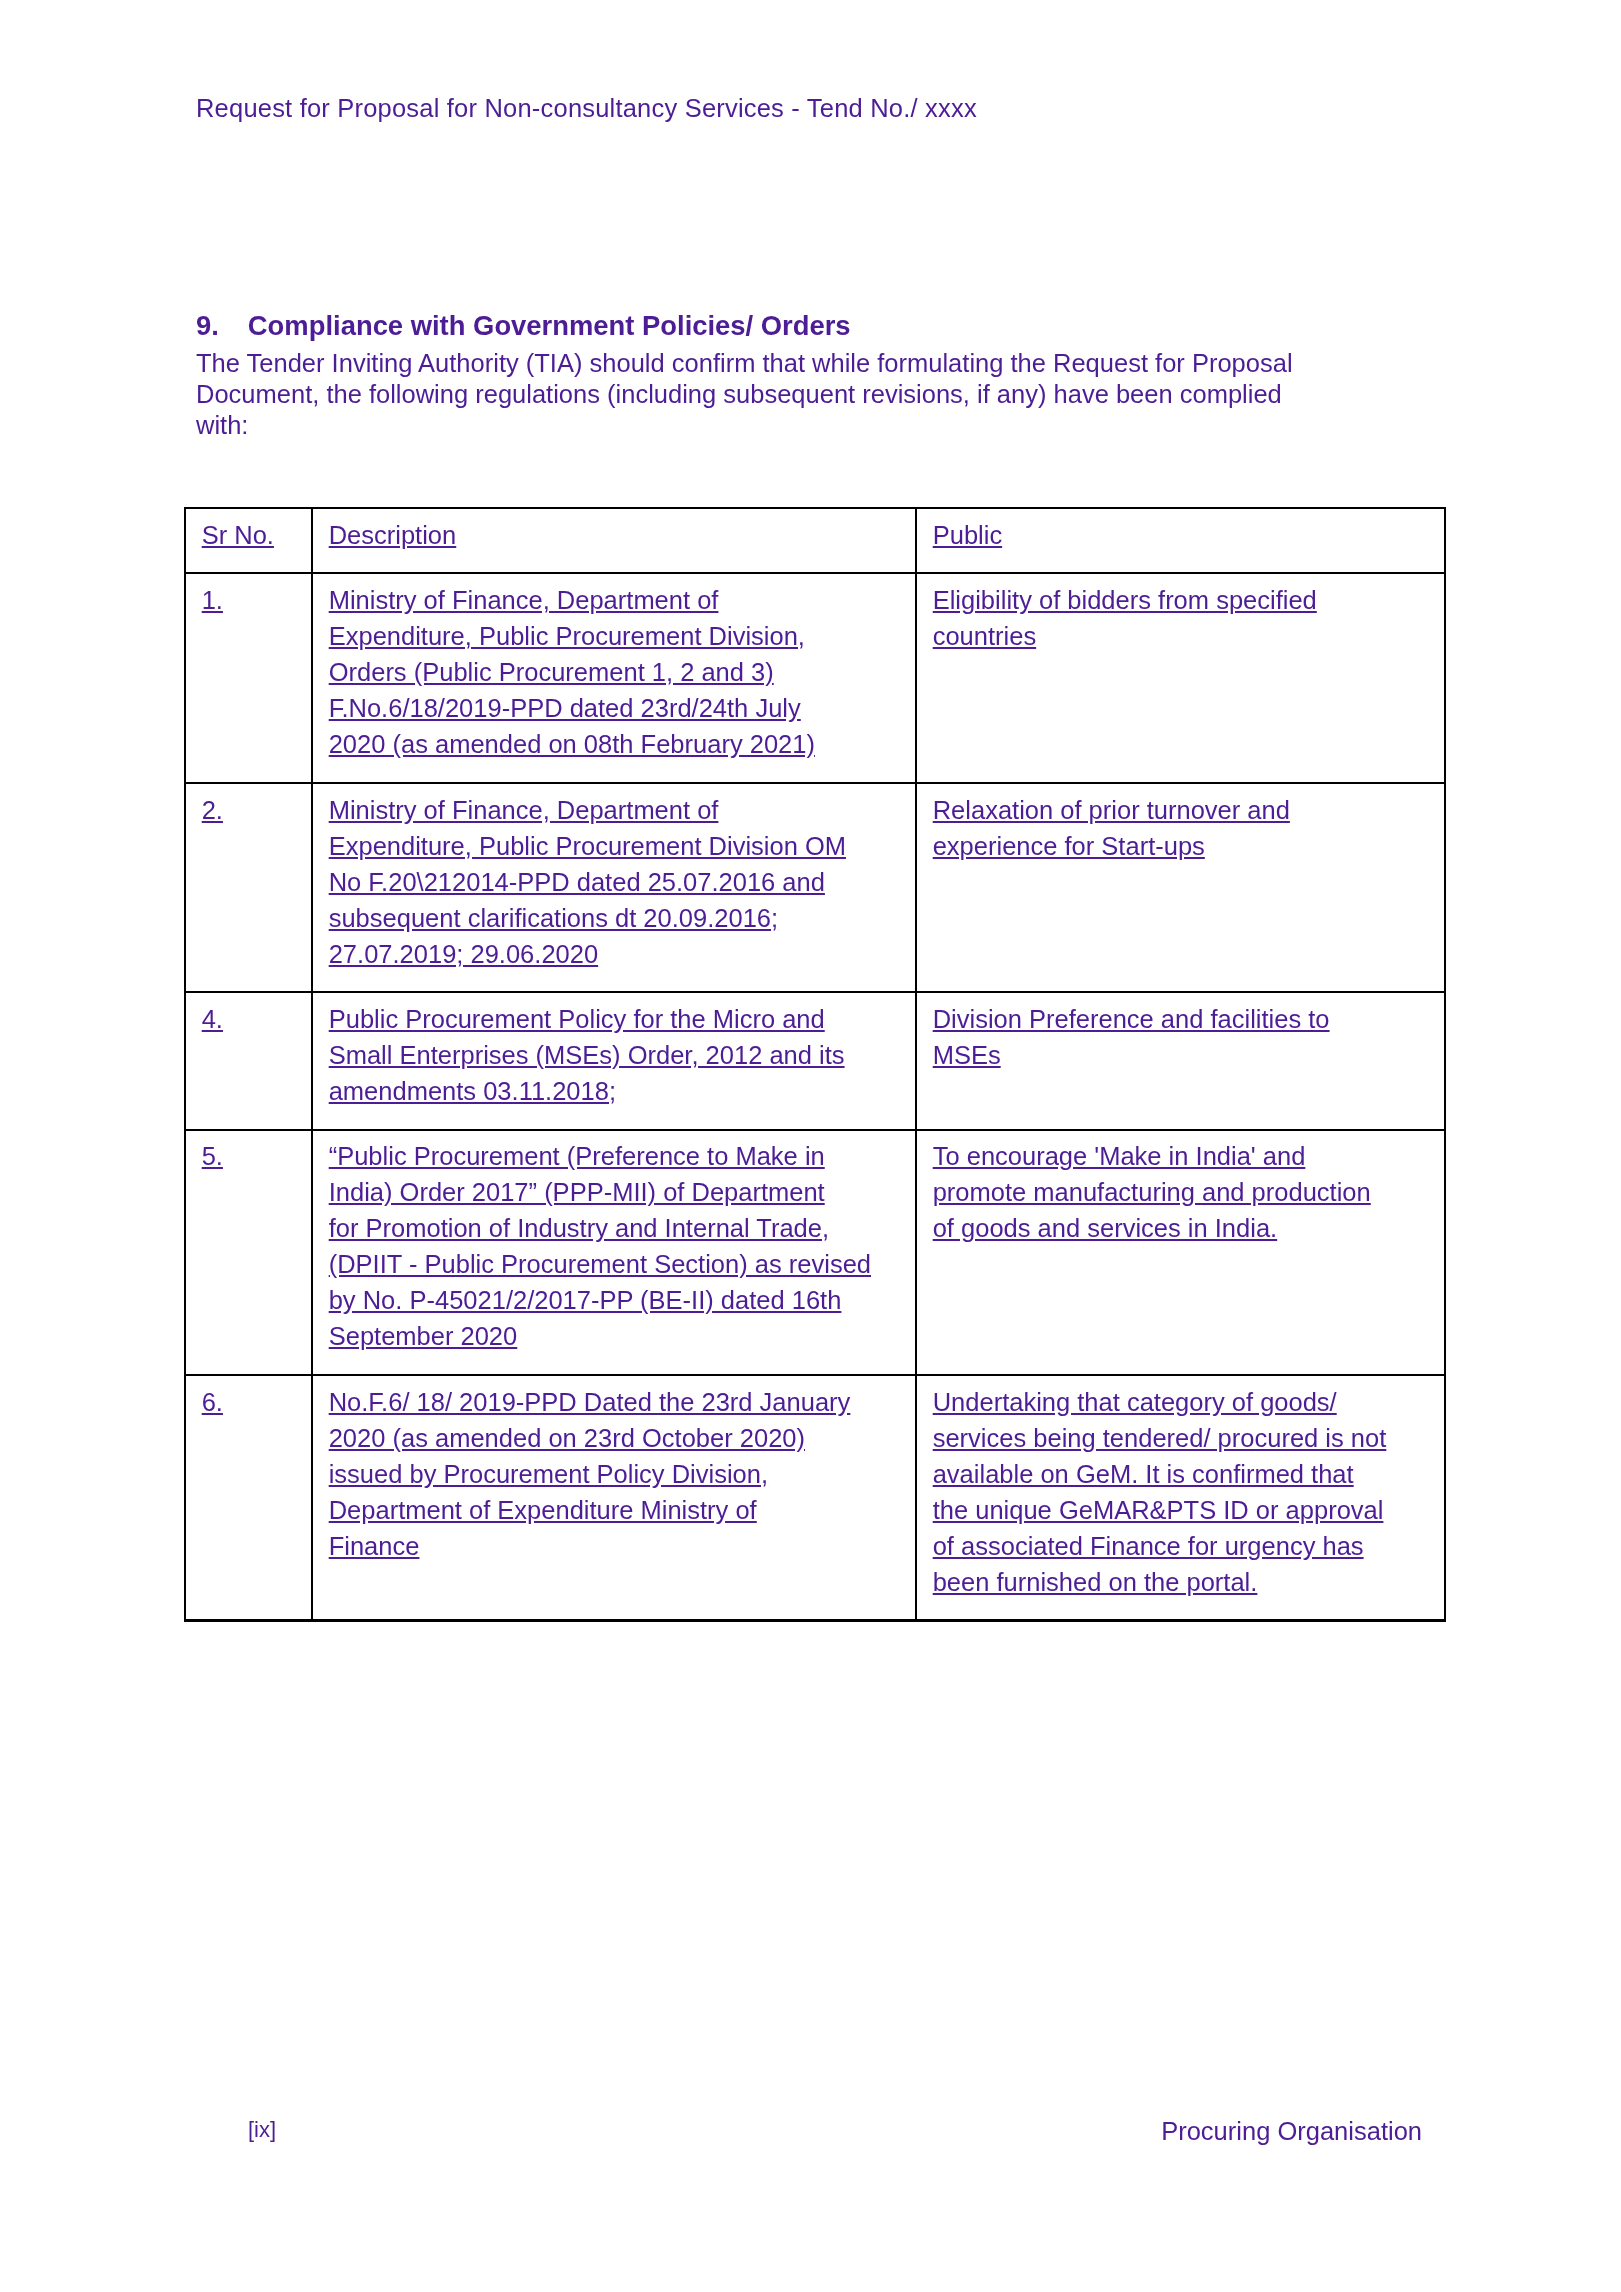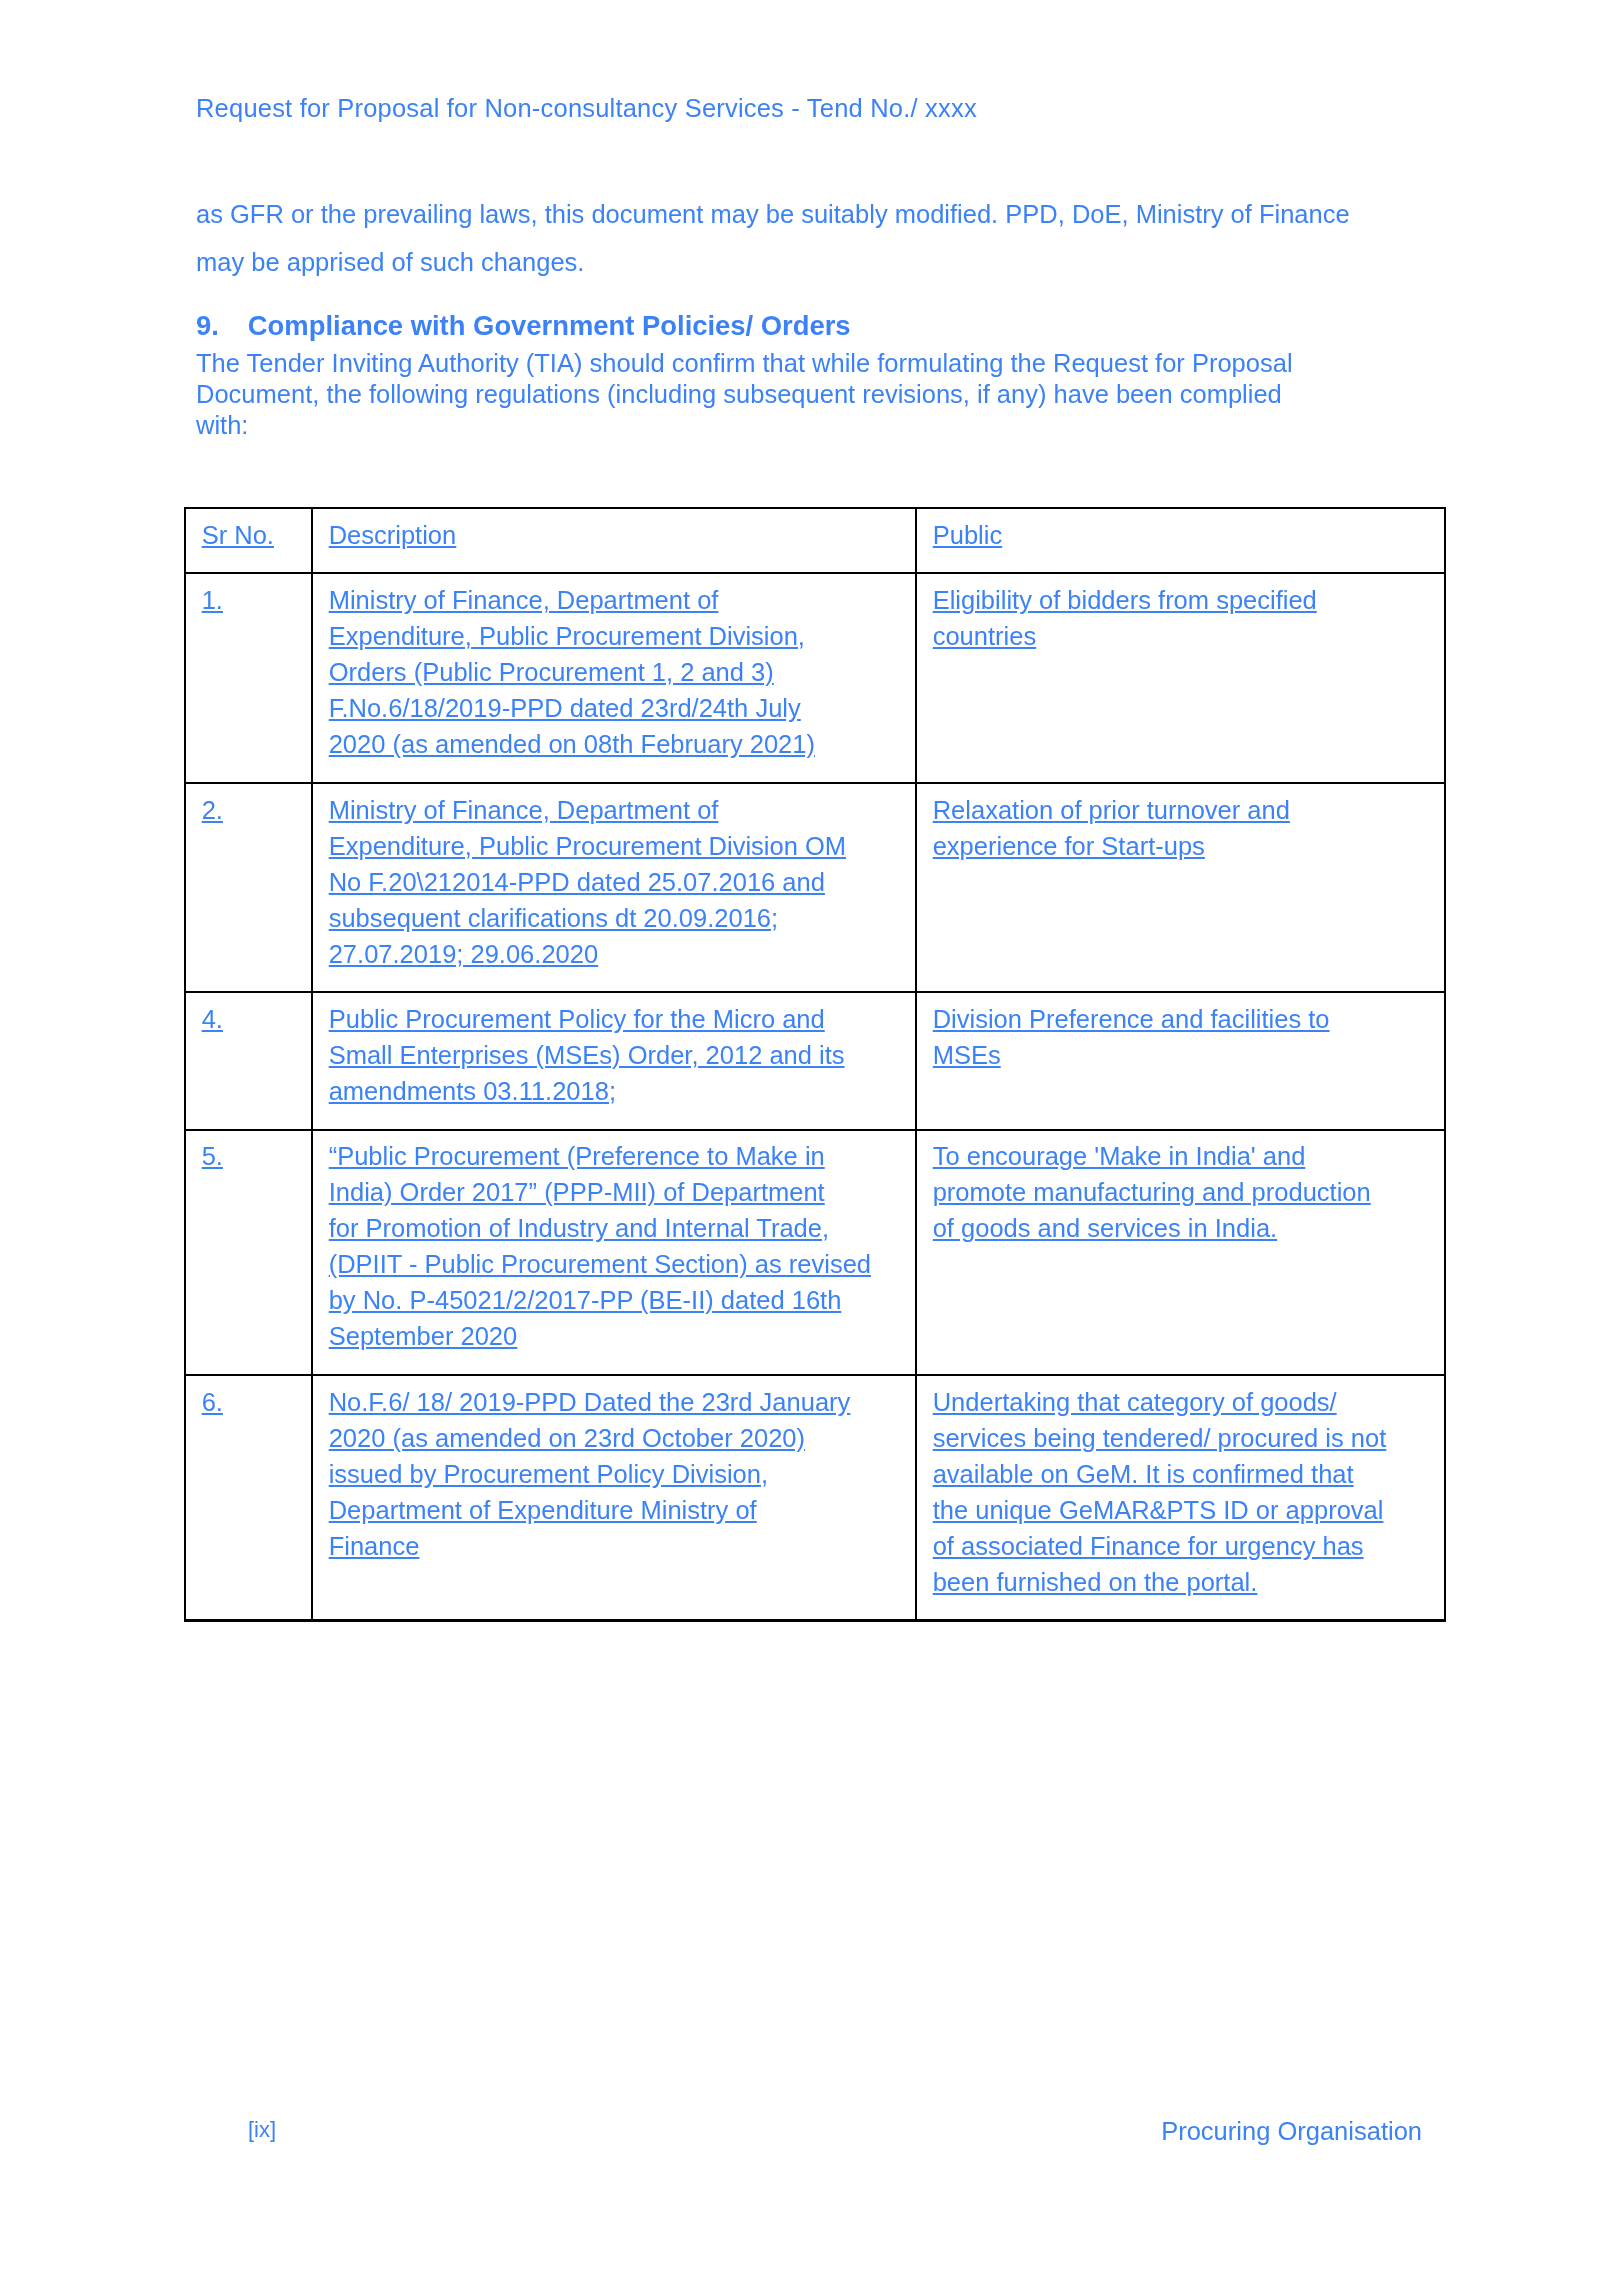--- a/index.html
+++ b/index.html
@@ -5,21 +5,21 @@
   * { margin: 0; padding: 0; box-sizing: border-box; }
   html, body { background: #ffffff; }
   body { width: 1621px; height: 2293px; position: relative; }
 
   .page {
     position: absolute;
     left: 0; top: 0;
     width: 1621px; height: 2293px;
     background: #ffffff;
     font-family: "Liberation Sans", sans-serif;
-    color: #3b82f6;
+    color: #4c1d95;
   }
 
   .doc-header {
     position: absolute;
     left: 196px; top: 94px;
     font-size: 25.5px;
     letter-spacing: 0.2px;
     white-space: nowrap;
   }
 
@@ -88,22 +88,20 @@
     white-space: nowrap;
   }
 </style>
 </head>
 <body>
 
 <div class="page">
 
   <div class="doc-header">Request for Proposal for Non-consultancy Services - Tend No./ xxxx</div>
 
-  <div class="para-intro">as GFR or the prevailing laws, this document may be suitably modified. PPD, DoE, Ministry of Finance
-may be apprised of such changes.</div>
 
   <div class="section-heading">
     <span>9.</span>
     <span>Compliance with Government Policies/ Orders</span>
   </div>
 
   <div class="para-section">The Tender Inviting Authority (TIA) should confirm that while formulating the Request for Proposal
 Document, the following regulations (including subsequent revisions, if any) have been complied
 with:</div>
 

